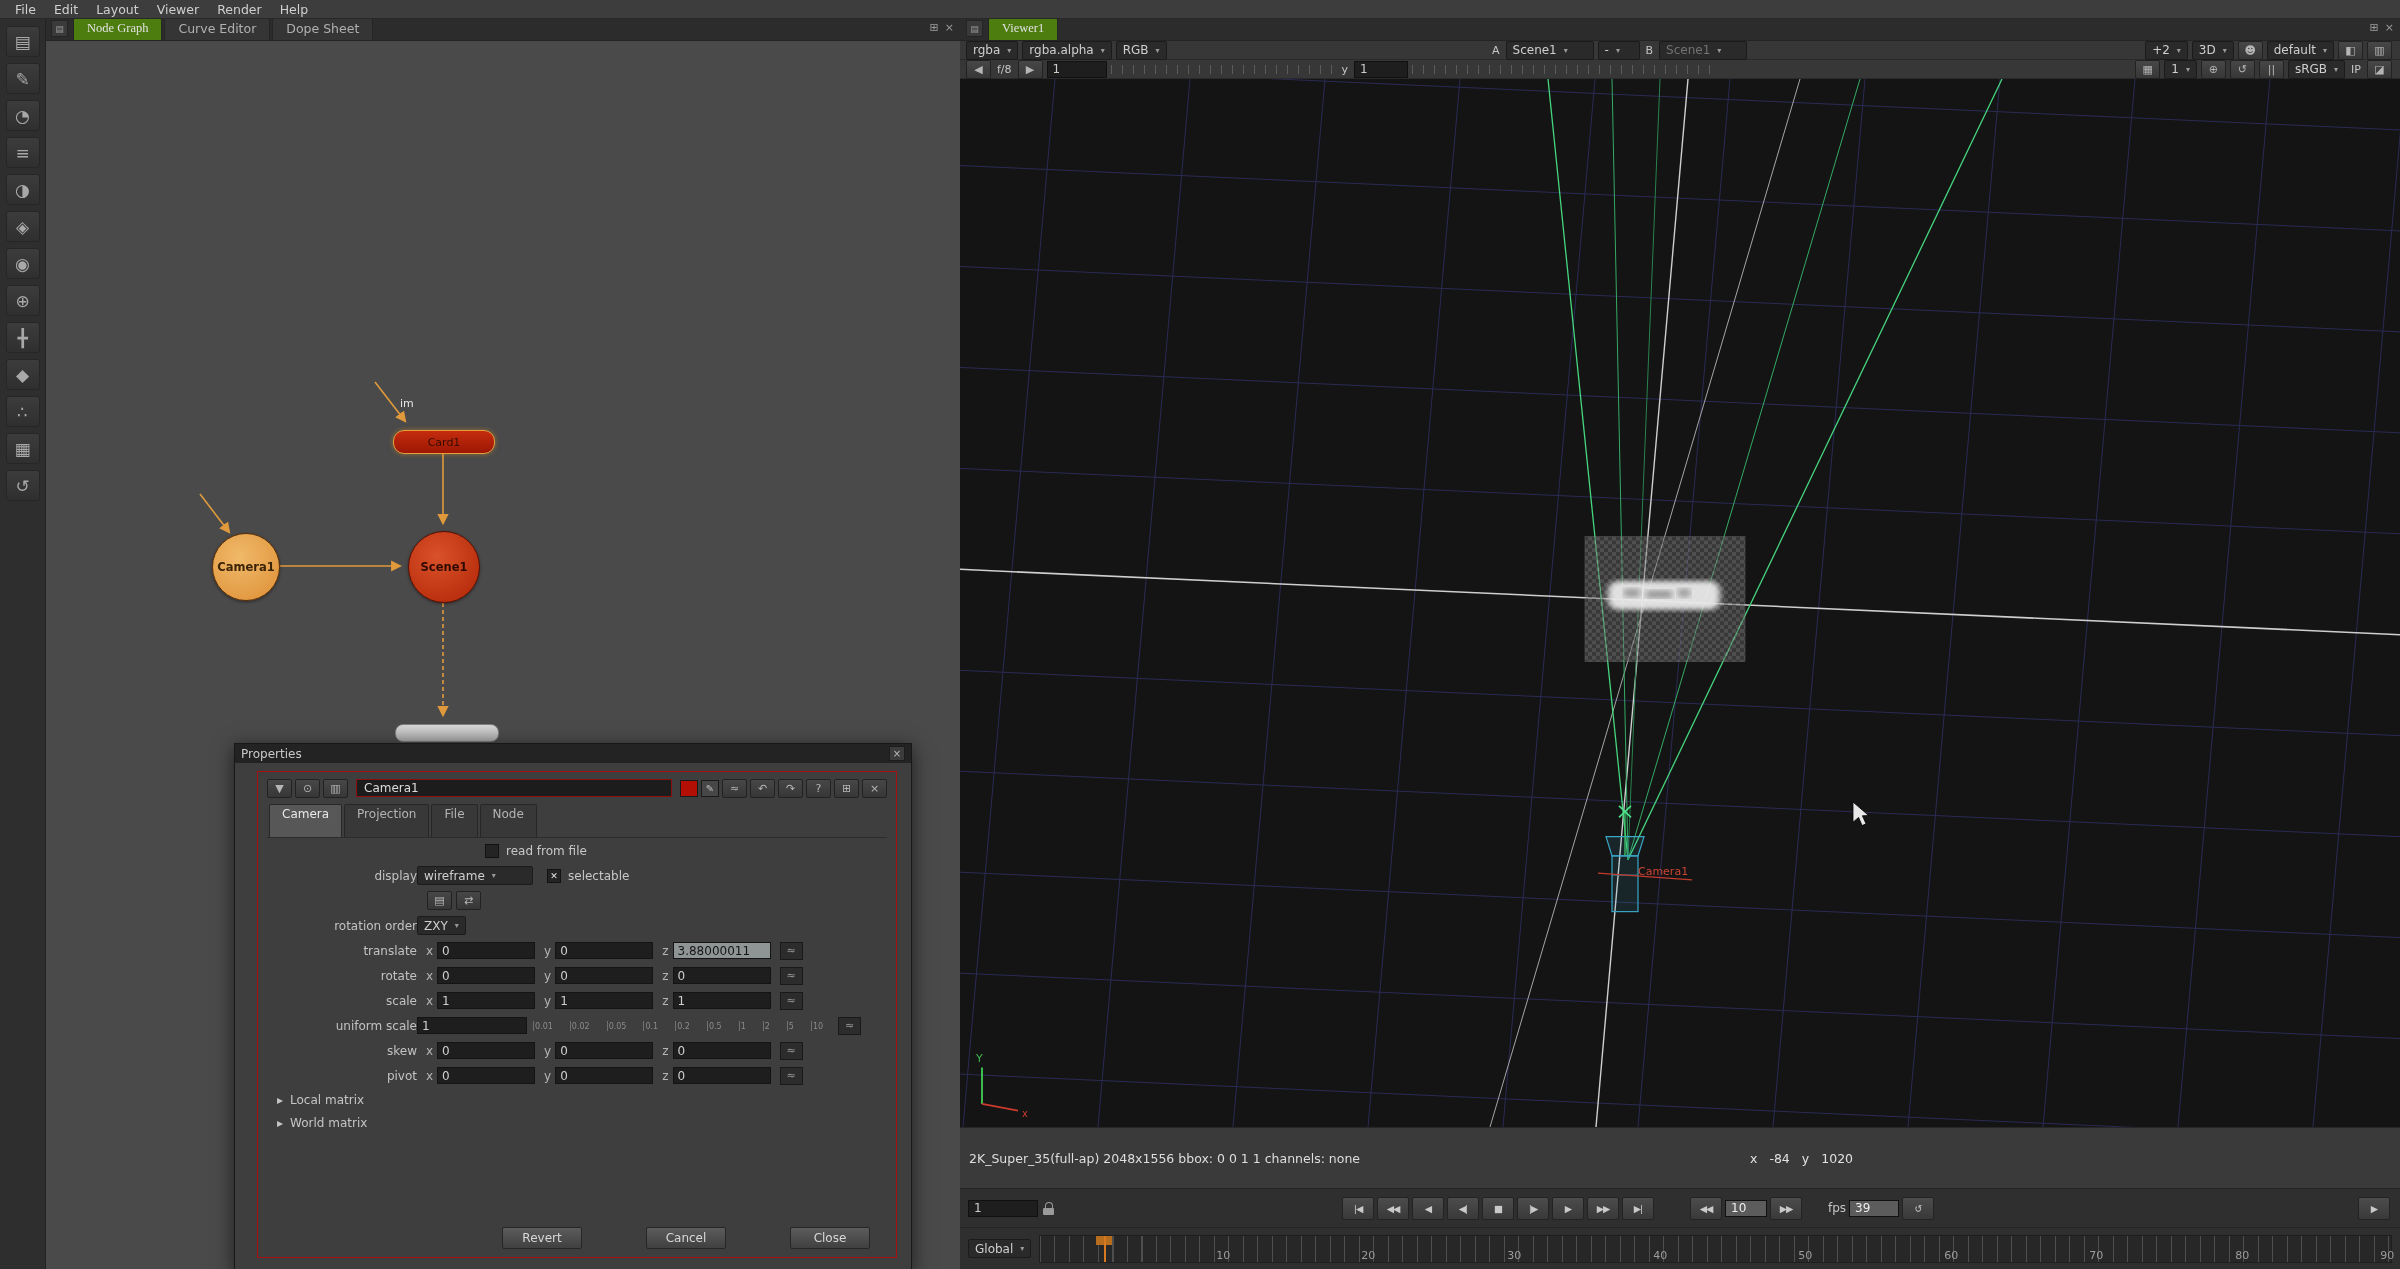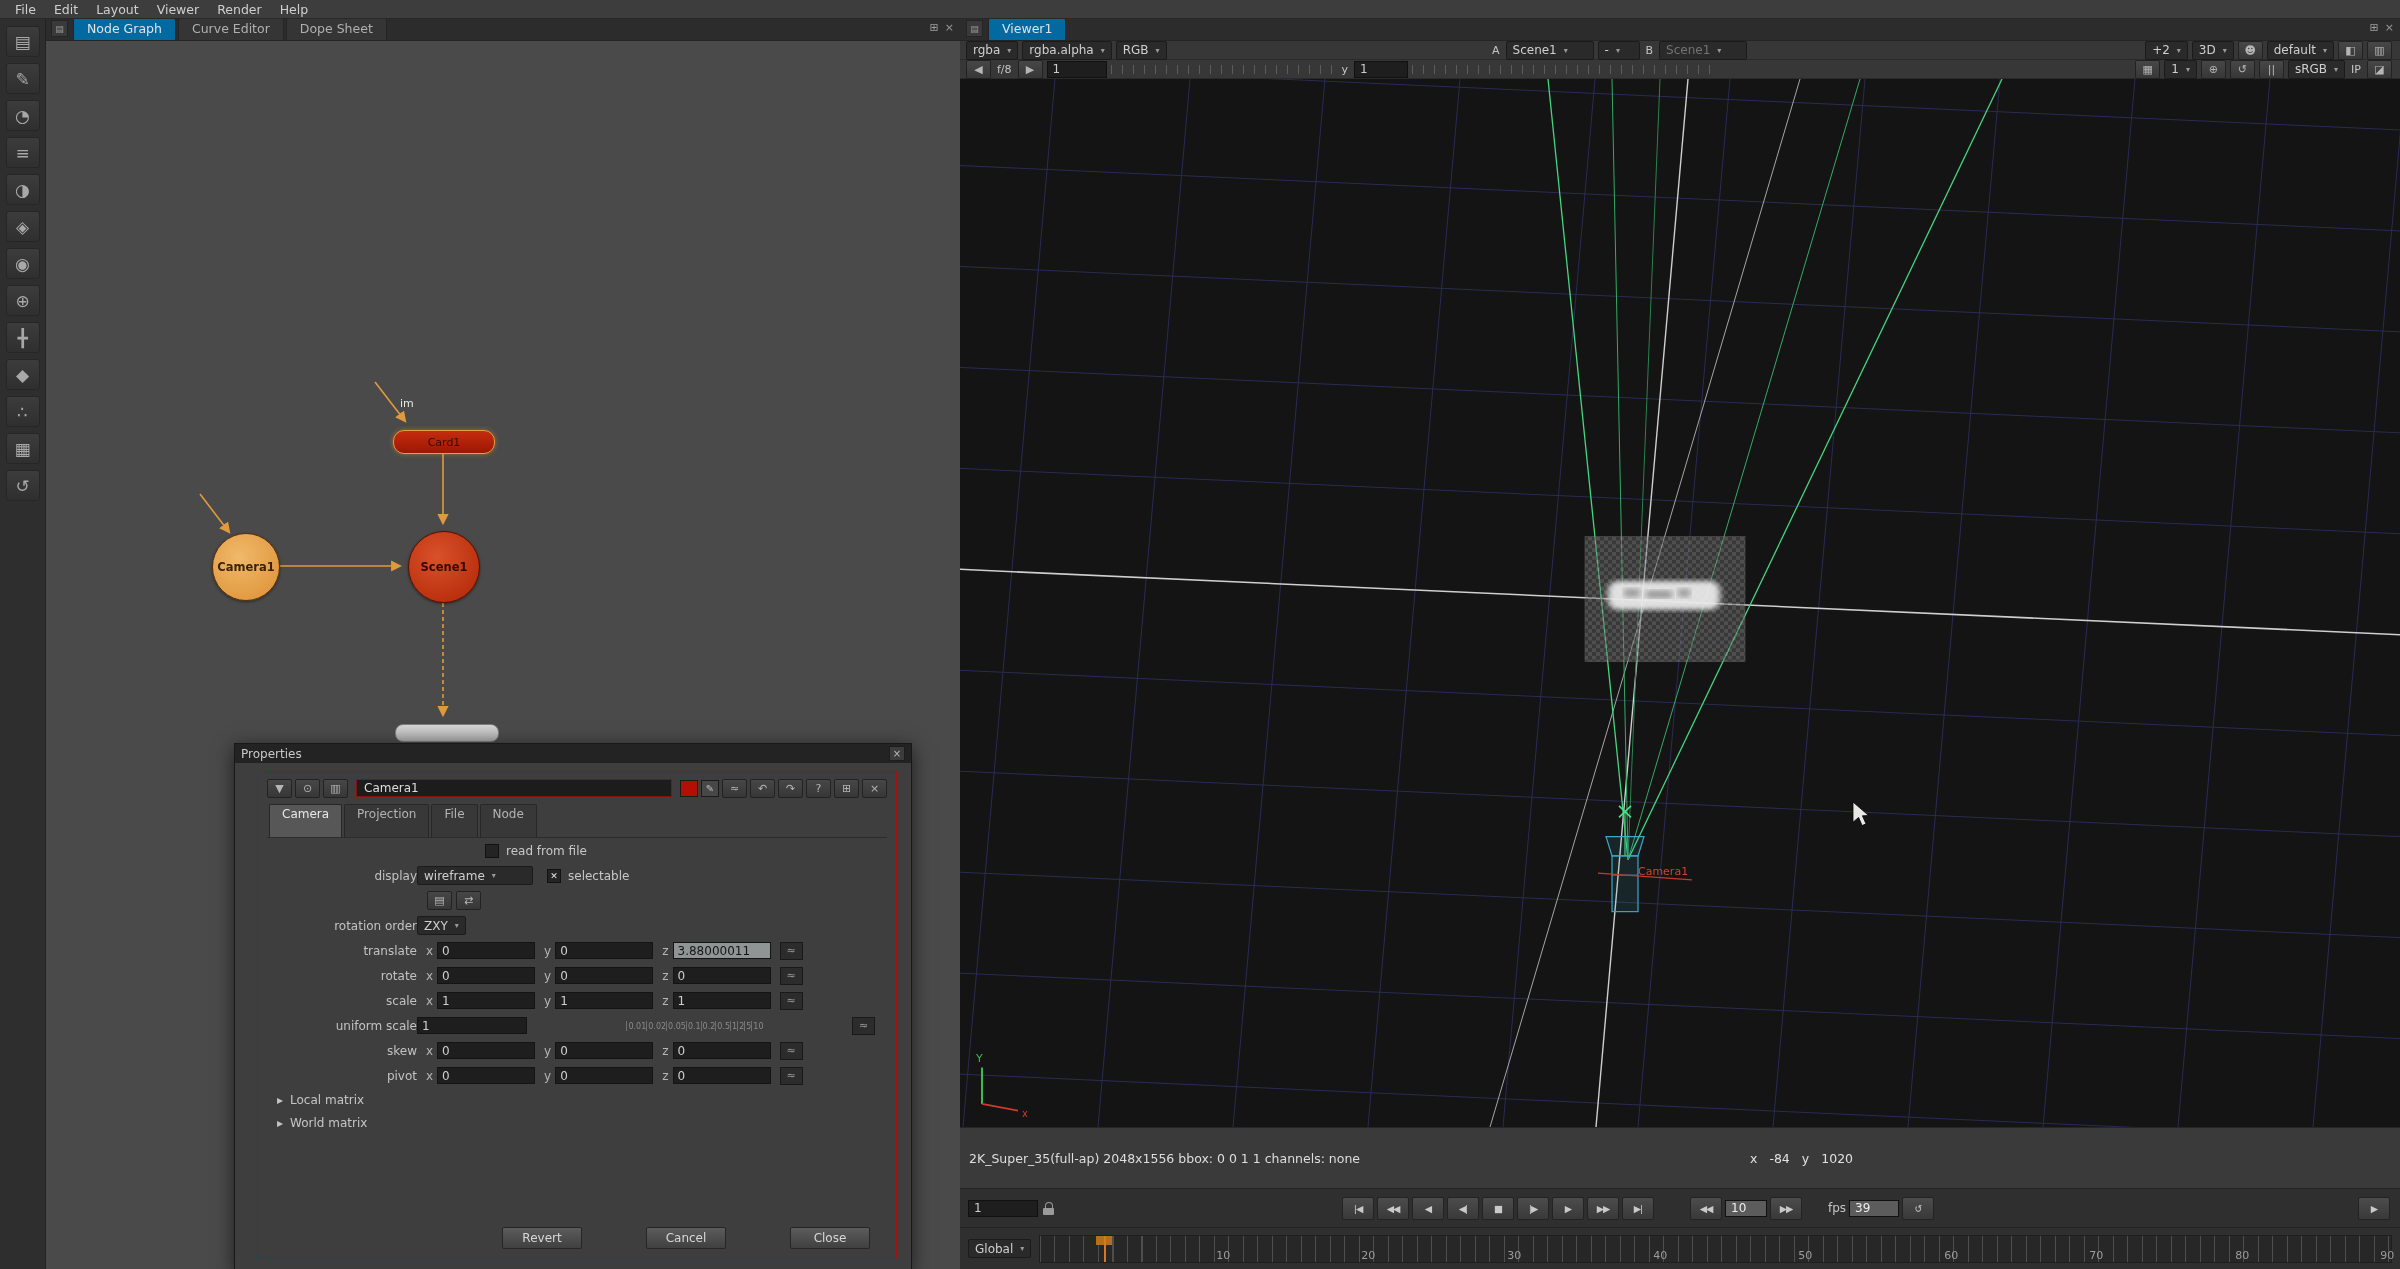--- a/index.html
+++ b/index.html
@@ -13,21 +13,21 @@
   .left-toolbar{position:absolute;left:0;top:18px;width:45px;bottom:0;background:#2e2e2e;border-right:1px solid #222;
     display:flex;flex-direction:column;align-items:center;padding-top:8px;gap:6px;z-index:4;}
   .tool-btn{width:32px;height:29px;display:flex;align-items:center;justify-content:center;color:#a8a8a8;font-size:17px;
     background:linear-gradient(#3c3c3c,#2f2f2f);border:1px solid #262626;border-radius:3px;}
   
   .tabbar{height:22px;background:#2c2c2c;display:flex;align-items:flex-end;padding-left:4px;position:relative;border-bottom:1px solid #242424;}
   .panel-menu{width:15px;height:15px;margin:0 5px 3px 2px;display:flex;align-items:center;justify-content:center;
     background:#3a3a3a;border:1px solid #242424;font-size:9px;color:#999;}
   .tab{padding:3px 13px 4px 13px;font-size:12.5px;color:#b0b0b0;background:#353535;border:1px solid #252525;border-bottom:none;
     margin-right:2px;border-radius:3px 3px 0 0;}
-  .tab.active{background:#0369a1;color:#e2e2e2;}
+  .tab.active{background:#4d7c0f;color:#e2e2e2;font-family:Liberation Serif, serif;}
   .corner-icons{position:absolute;right:6px;top:3px;display:flex;gap:6px;}
   .corner-icons span{font-size:11px;color:#9a9a9a;}
   .dropdown{height:17px;background:#2a2a2a;border:1px solid #1b1b1b;border-radius:2px;color:#cfcfcf;display:inline-flex;
     align-items:center;padding:0 6px;font-size:12px;gap:7px;white-space:nowrap;}
   .dropdown::after{content:"▾";font-size:8px;color:#999;}
   .dropdown.dim{color:#737373;}
   .nfield{height:15px;background:#1e1e1e;border:1px solid #111;color:#ccc;display:inline-flex;align-items:center;
     padding:0 5px;font-size:12px;white-space:nowrap;}
   .nfield.lit{background:#5c5c5c;color:#eee;}
   .cb{width:12px;height:12px;background:#242424;border:1px solid #121212;display:inline-flex;align-items:center;justify-content:center;
@@ -67,21 +67,21 @@
     font-size:12px;margin-right:2px;border-radius:2px 2px 0 0;}
   .ptab.active{background:#575757;color:#e8e8e8;}
   .prow{display:flex;align-items:center;height:25px;}
   .plabel{width:150px;text-align:right;color:#c2c2c2;font-size:12px;flex:none;}
   .axis{color:#b5b5b5;margin:0 4px 0 9px;font-size:12px;}
   .f{width:88px;height:15px;background:#1e1e1e;border:1px solid #141414;color:#cfcfcf;font-size:12px;
     padding:0 4px;display:flex;align-items:center;flex:none;}
   .f.sel{background:#8f9494;color:#151515;}
   .curve-btn{margin-left:9px;width:21px;height:16px;background:#2c2c2c;border:1px solid #191919;color:#9a9a9a;
     display:flex;align-items:center;justify-content:center;font-size:11px;}
-  .sticks{display:flex;justify-content:center;width:296px;margin-left:20px;align-self:center;}
+  .sticks{display:flex;justify-content:flex-start;width:296px;margin-left:6px;align-self:center;gap:17px;}
   .sticks span{font-size:8px;color:#8b8b8b;border-left:1px solid #707070;padding-left:1px;height:10px;line-height:11px;}
   .matrix-row{display:flex;align-items:center;gap:7px;height:23px;padding-left:10px;color:#c5c5c5;font-size:12px;}
   .np-buttons{position:absolute;right:26px;bottom:8px;display:flex;gap:64px;}
   .pbtn{min-width:62px;height:20px;display:flex;align-items:center;justify-content:center;font-size:12px;color:#d8d8d8;
     background:linear-gradient(#5c5c5c,#404040);border:1px solid #262626;border-radius:2px;padding:0 8px;}
   
   .viewer-panel{position:absolute;left:960px;top:18px;right:0;bottom:0;display:flex;flex-direction:column;background:#262626;z-index:1;}
   .vrow{height:18px;background:#373737;border-bottom:1px solid #2a2a2a;position:relative;}
   .vgroup{position:absolute;top:1px;display:flex;align-items:center;gap:4px;height:16px;}
   .ab-label{font-size:11px;color:#c5c5c5;margin:0 2px;}

